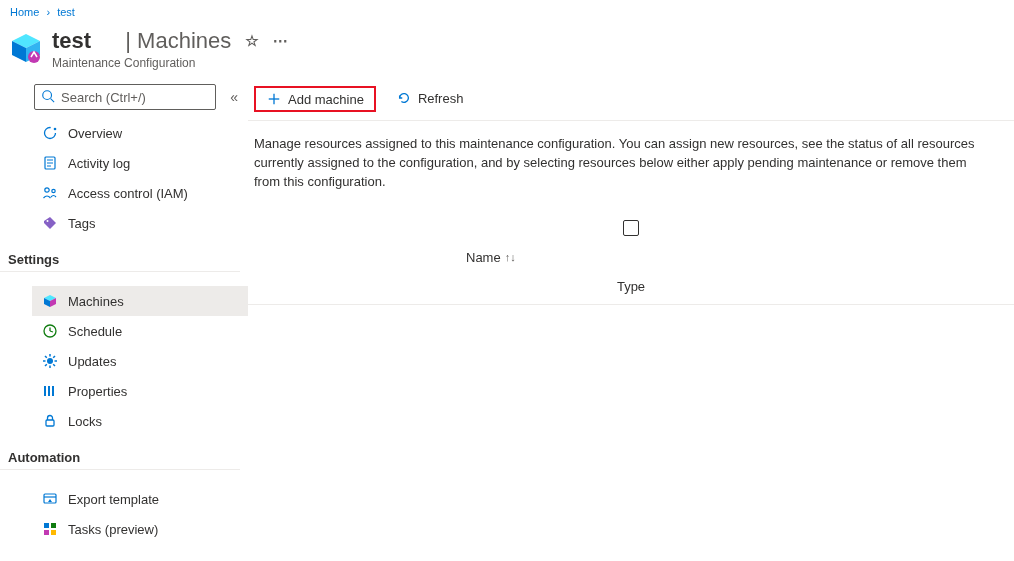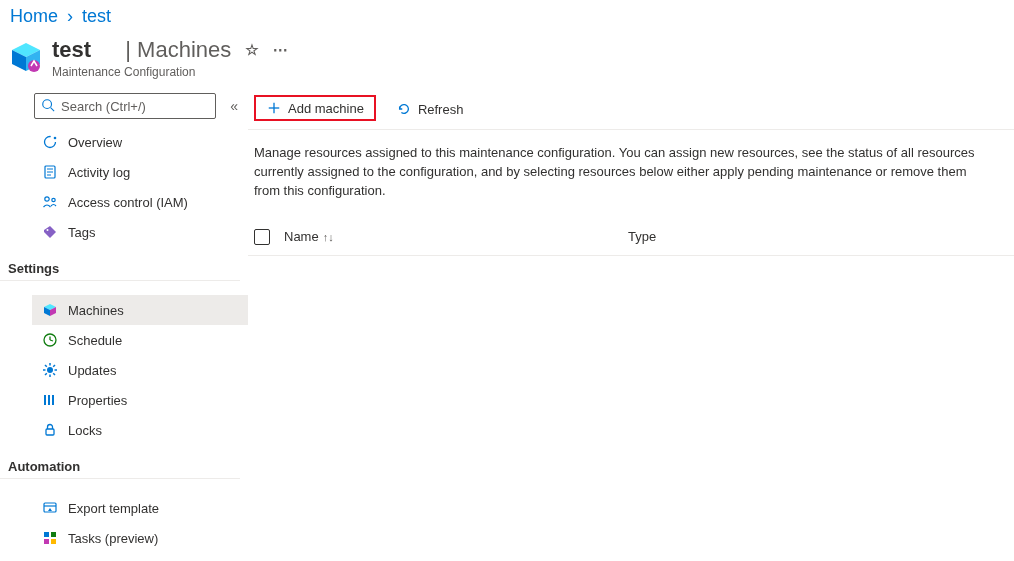--- a/index.html
+++ b/index.html
@@ -7,21 +7,21 @@
       font-family: "Segoe UI", -apple-system, sans-serif;
       font-size: 13px;
       color: #323130;
       background: #fff;
       width: 1014px;
       height: 561px;
       overflow: hidden;
     }
     .breadcrumb {
       padding: 6px 10px;
-      font-size: 18px;
+      font-size: 11px;
     }
     .breadcrumb a { color: #0078d4; text-decoration: none; }
     .breadcrumb .sep { color: #0078d4; margin: 0 4px; }
     .header {
       display: flex;
       align-items: flex-start;
       padding: 4px 10px 10px 10px;
       gap: 10px;
     }
     .header-icon {
@@ -78,21 +78,21 @@
       color: #323130;
       margin-left: 32px;
     }
     .nav-item.selected { background: #edebe9; }
     .nav-icon { width: 16px; height: 16px; display: flex; align-items: center; justify-content: center; }
     .main {
       flex: 1;
       padding: 0;
     }
     .toolbar {
-      display: flex; align-items: flex-end;
+      display: flex; align-items: flex-start;
       padding: 6px 6px 8px 6px;
       border-bottom: 1px solid #edebe9;
       gap: 12px;
     }
     .toolbar-btn {
       display: flex; align-items: center; gap: 6px;
       padding: 4px 8px;
       cursor: pointer;
       font-size: 13px;
       color: #323130;
@@ -110,20 +110,21 @@
       font-size: 13px;
       color: #323130;
       line-height: 1.45;
       max-width: 740px;
     }
     .table-head {
       display: flex; align-items: center;
       padding: 10px 6px;
       border-bottom: 1px solid #edebe9;
       gap: 14px;
+      flex-direction: column;
     }
     .checkbox {
       width: 16px; height: 16px; border: 1px solid #323130;
       border-radius: 2px;
     }
     .col { font-size: 13px; color: #323130; display: flex; align-items: center; gap: 4px; }
     .col.name { width: 330px; }
     .col.type { flex: 1; }
     .sort-arrows { color: #605e5c; font-size: 11px; }
   </style>

